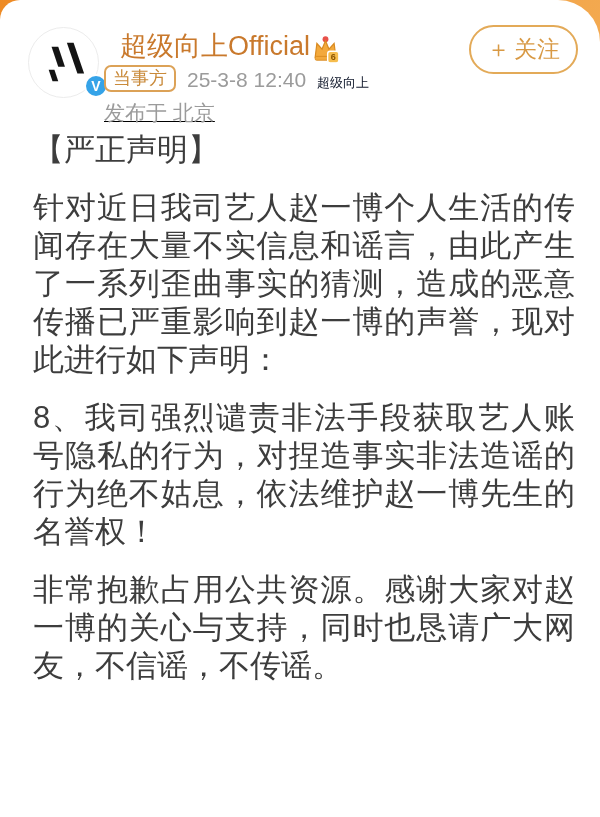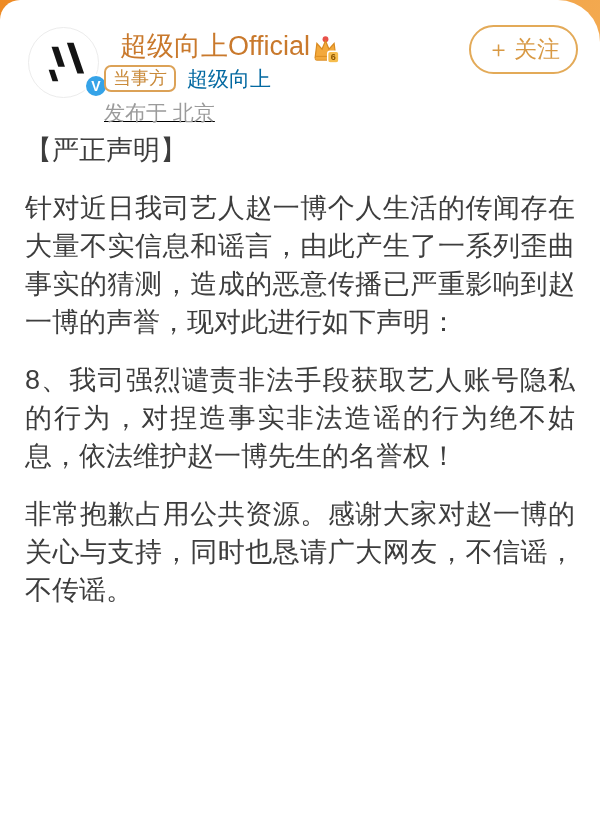--- a/index.html
+++ b/index.html
@@ -28,44 +28,44 @@
     color:#ffffff;font-size:14px;font-weight:bold;line-height:20px;text-align:center;
   }
   .username-row{
     position:absolute;left:104px;top:28px;display:flex;align-items:flex-end;margin-left:16px;
   }
   .username{
     font-size:27px;font-weight:500;color:#c9792c;cursor:pointer;white-space:nowrap;
   }
   .vip-crown{width:31px;height:31px;cursor:pointer;position:relative;top:1px;}
   .meta-row{
-    position:absolute;left:104px;top:65px;display:flex;align-items:flex-start;gap:11px;
+    position:absolute;left:104px;top:65px;display:flex;align-items:flex-end;gap:11px;
   }
   .party-badge{
     display:inline-block;border:2px solid #dca257;border-radius:7px;
     color:#c98a3a;font-size:18px;line-height:23px;padding:0 7px;white-space:nowrap;
   }
   .meta-text{font-size:21px;color:#9b9b9b;white-space:nowrap;}
-  .source-link{font-size:21px;color:#0369a1;white-space:nowrap;cursor:pointer;}
+  .source-link{font-size:13px;color:#0f172a;white-space:nowrap;cursor:pointer;}
   .location-row{position:absolute;left:104px;top:99px;text-decoration:underline;}
   .follow-btn{
     position:absolute;right:22px;top:25px;
     display:flex;align-items:center;gap:4px;
     border:2px solid #e3aa58;border-radius:25px;background:transparent;
     color:#d89944;font-size:23px;padding:7px 16px;cursor:pointer;
     font-family:inherit;
   }
   .follow-btn .plus{font-size:23px;line-height:1;}
   
   .content{
     position:absolute;left:25px;right:25px;top:131px;
   }
   .content p{
-    margin:0 0 20px 0;
-    font-size:27px;line-height:38px;color:#3d3d3d;
+    margin:0 0 20px 8px;
+    font-size:31px;line-height:38px;color:#3d3d3d;
     text-align:justify;text-justify:inter-ideograph;
     word-break:break-all;
   }
 </style>
 </head>
 <body>
 
 <div class="screen">
   <div class="card">
 
@@ -88,20 +88,21 @@
           <path d="M6 27 L8 11 L14 17.5 L18 8 L22 17.5 L28 11 L30 27 Z" fill="#f3a93c" stroke="#d98a20" stroke-width="1.4"></path>
           <rect x="6" y="26" width="24" height="4.5" rx="1.6" fill="#f3a93c" stroke="#d98a20" stroke-width="1"></rect>
           <rect x="20.5" y="20" width="13" height="13.5" rx="3" fill="#f6bd4e" stroke="#ffffff" stroke-width="1.6"></rect>
           <text x="27" y="30.6" font-size="10.5" font-weight="bold" fill="#8a5400" text-anchor="middle" aria-label="6">6</text>
         </svg>
       </span>
     </div>
 
     <div class="meta-row">
       <span class="party-badge">当事方</span>
+      <span class="meta-text">25-3-8 12:40</span>
       <span class="source-link">超级向上</span>
     </div>
     <div class="location-row">
       <span class="meta-text">发布于 北京</span>
     </div>
 
     <button class="follow-btn">
       <span class="plus">＋</span>
       <span>关注</span>
     </button>

